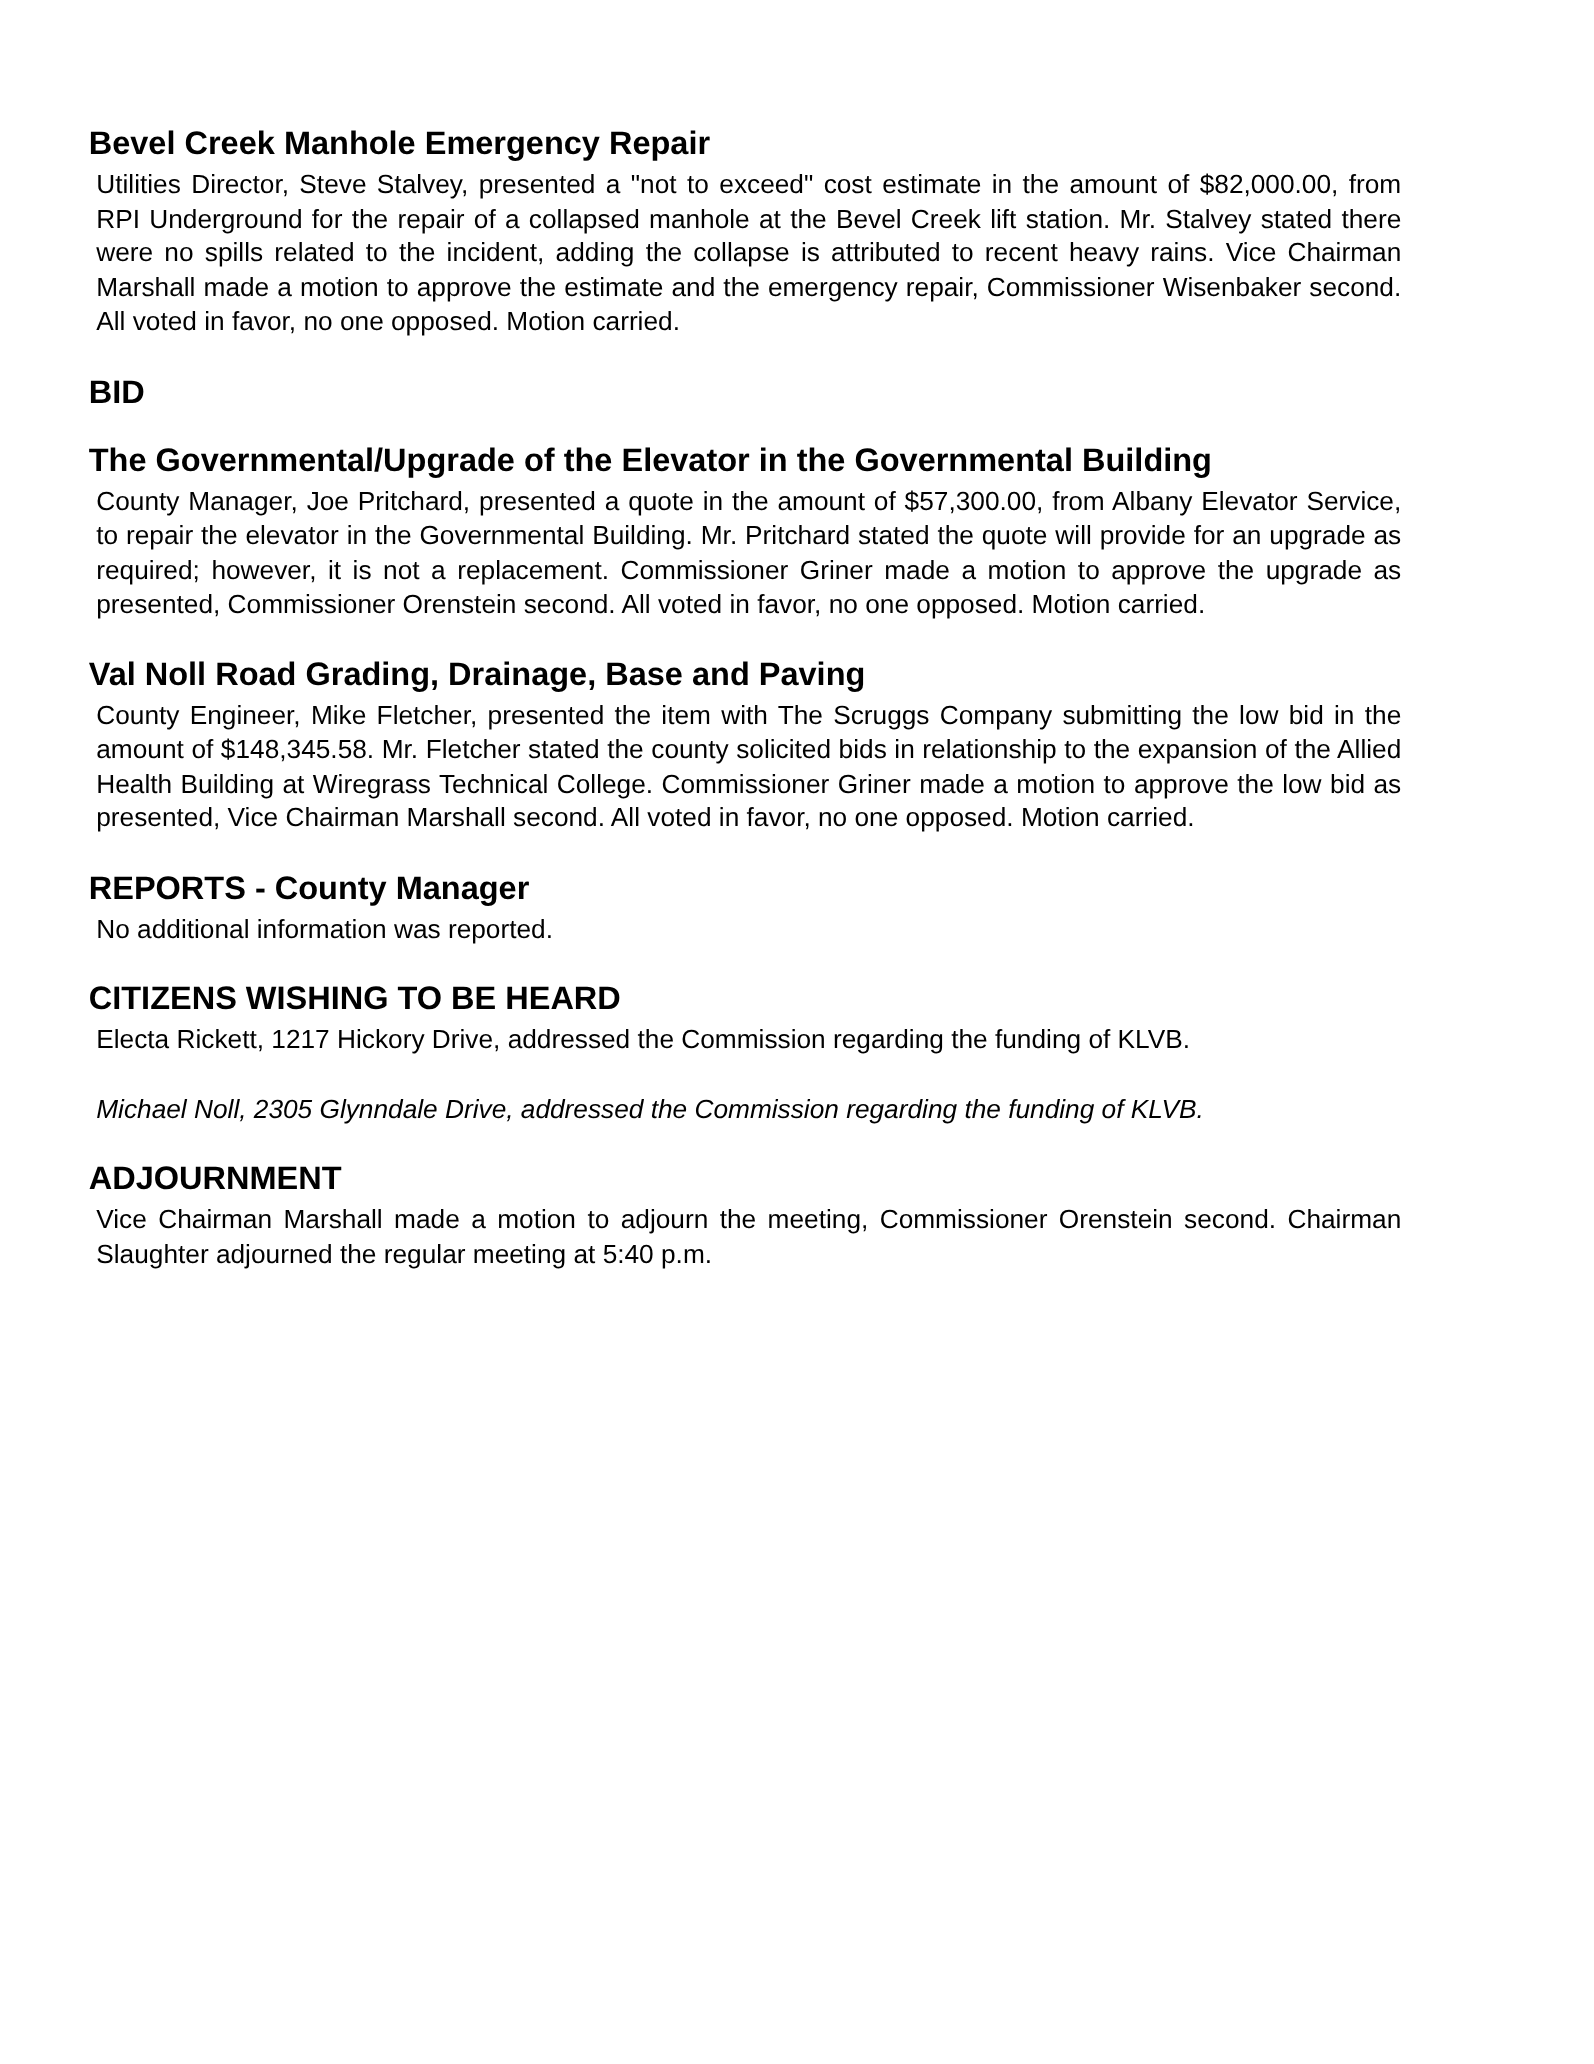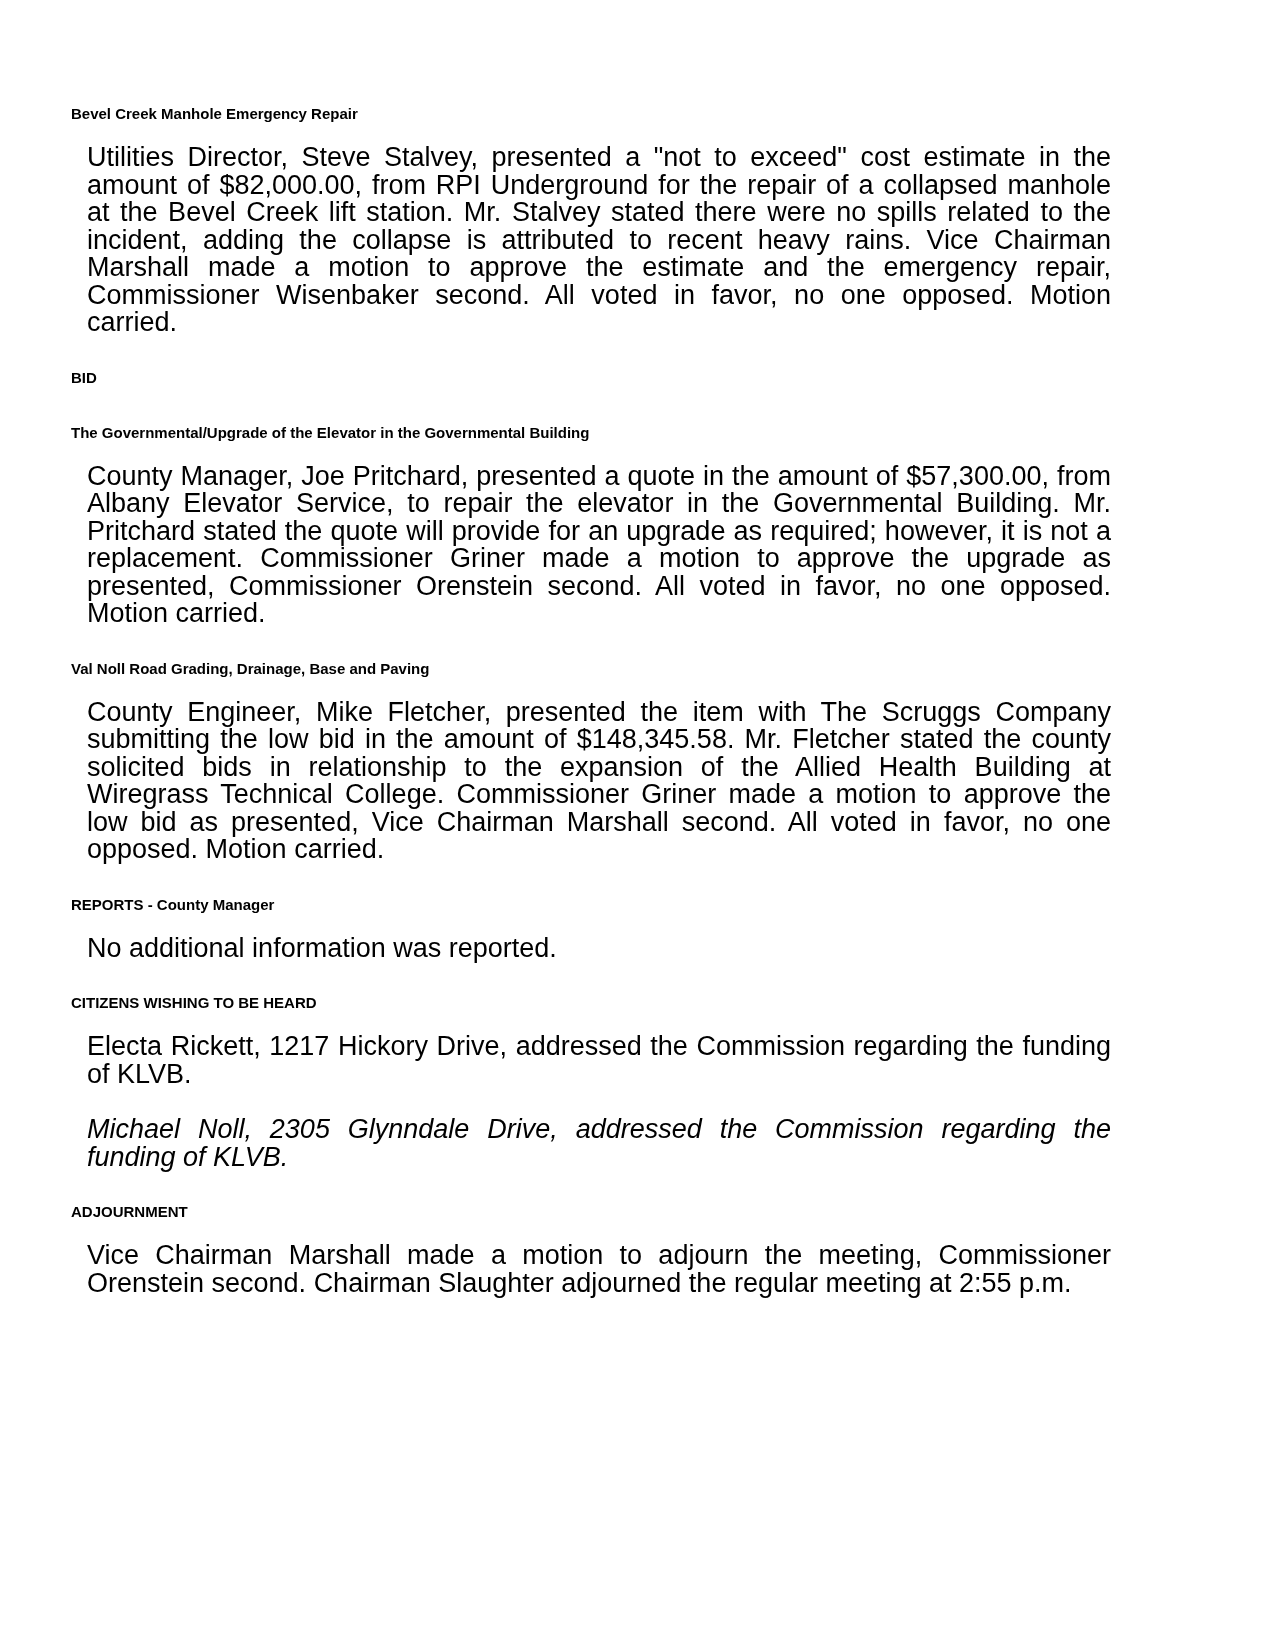--- a/index.html
+++ b/index.html
@@ -20,32 +20,32 @@
     top: 100px;
     width: 1056px;
   }
   .section {
     margin: 0 0 0 0;
   }
   .section + .section {
     margin-top: 27px;
   }
   .section-heading {
-    font-size: 15px;
+    font-size: 26px;
     font-weight: bold;
     line-height: 28px;
     margin: 0 0 5px 0;
   }
   .section-heading.spaced-after {
     margin-bottom: 11px;
   }
   .section p {
-    font-size: 27px;
+    font-size: 21px;
     line-height: 27.5px;
-    margin: 16px;
+    margin: 6px;
     text-align: justify;
   }
   .section p + p {
     margin-top: 28px;
     font-style: italic;
   }
 </style>
 </head>
 <body>
 
@@ -76,16 +76,16 @@
   </div>
 
   <div class="section">
     <div class="section-heading">CITIZENS WISHING TO BE HEARD</div>
     <p>Electa Rickett, 1217 Hickory Drive, addressed the Commission regarding the funding of KLVB.</p>
     <p>Michael Noll, 2305 Glynndale Drive, addressed the Commission regarding the funding of KLVB.</p>
   </div>
 
   <div class="section">
     <div class="section-heading">ADJOURNMENT</div>
-    <p>Vice Chairman Marshall made a motion to adjourn the meeting, Commissioner Orenstein second.  Chairman Slaughter adjourned the regular meeting at 2:55 p.m.</p>
+    <p>Vice Chairman Marshall made a motion to adjourn the meeting, Commissioner Orenstein second.  Chairman Slaughter adjourned the regular meeting at 5:40 p.m.</p>
   </div>
 
 </div>
 
 </body></html>

